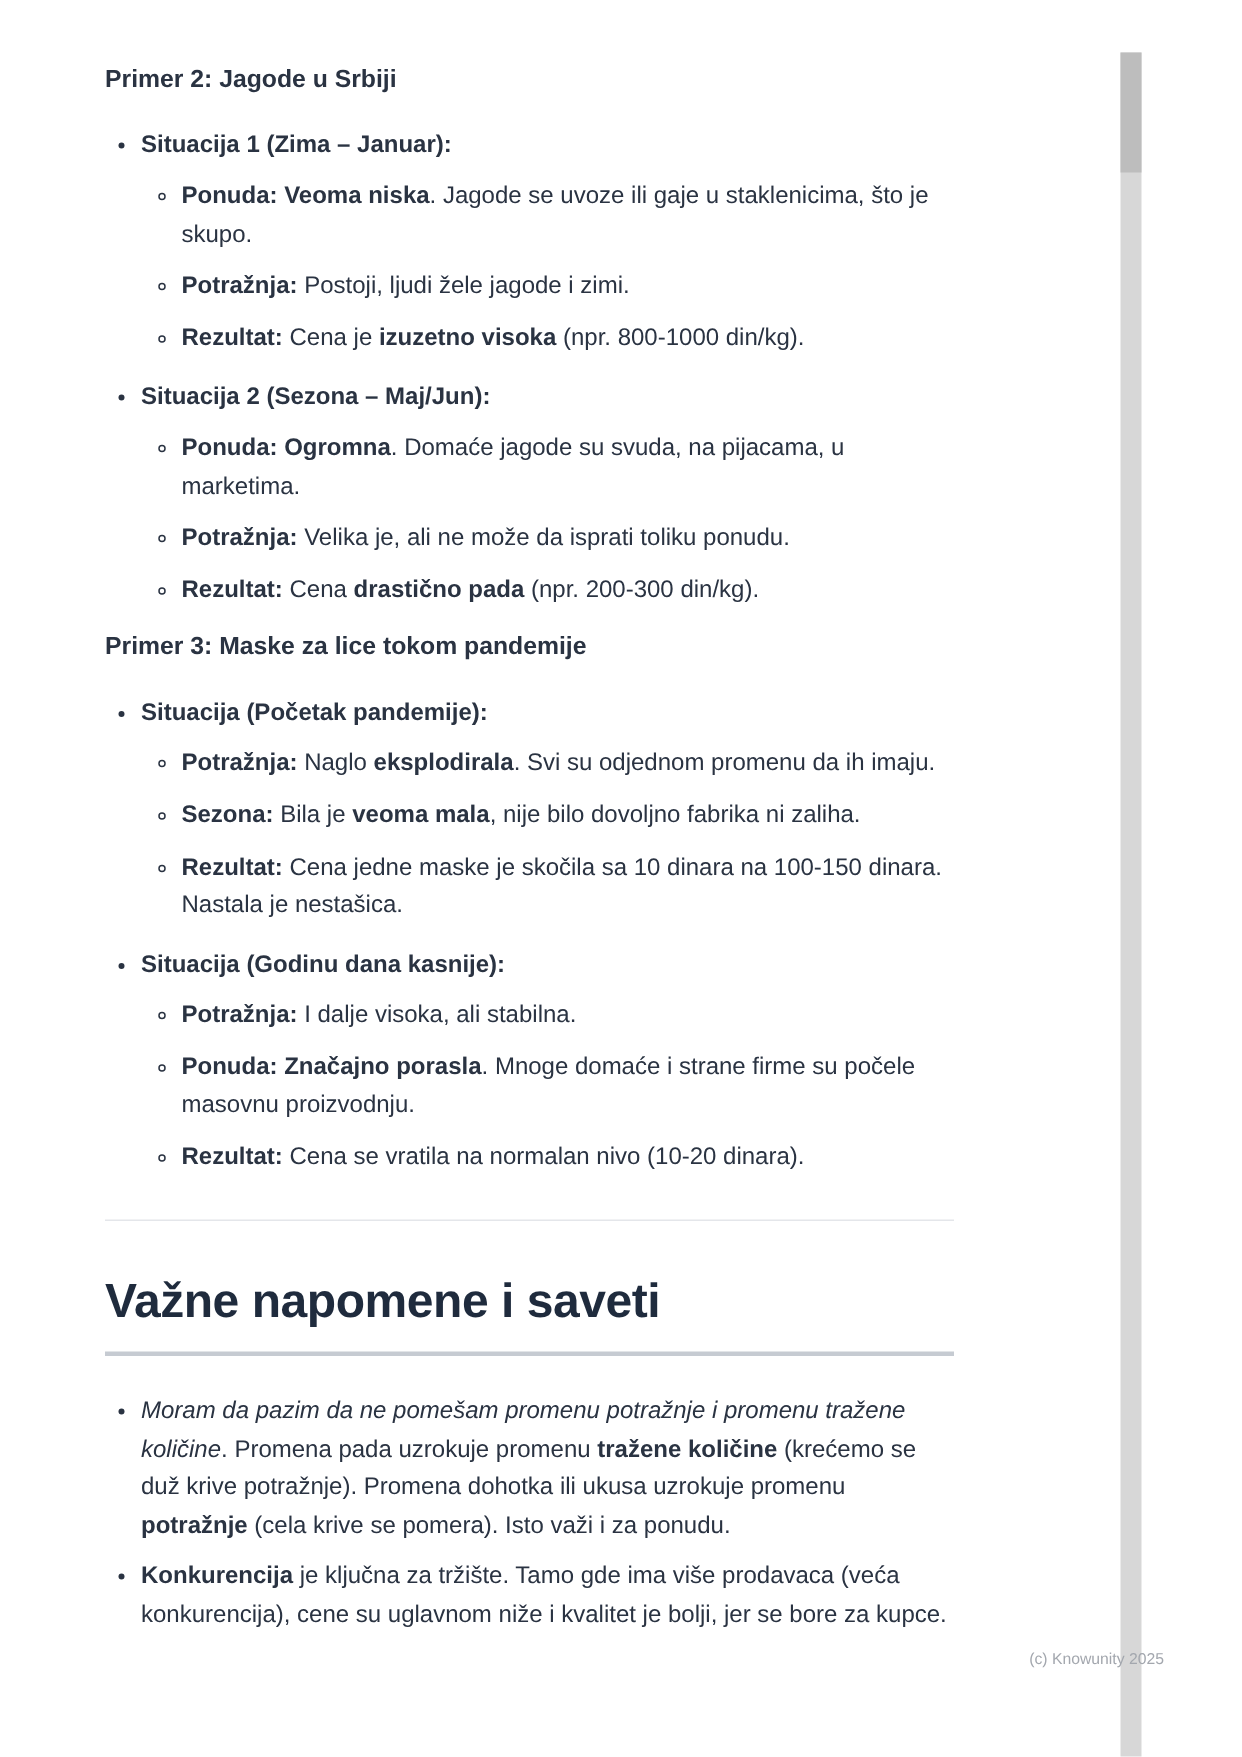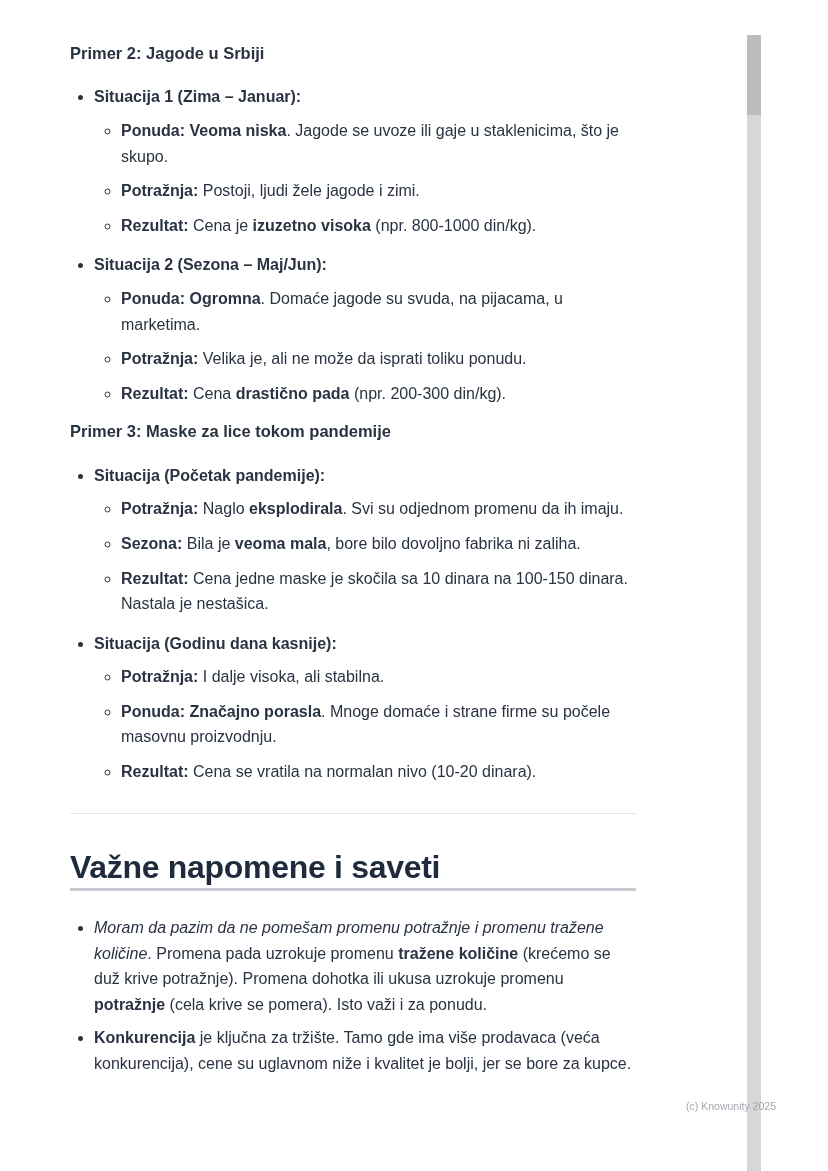--- a/index.html
+++ b/index.html
@@ -57,21 +57,21 @@
     width:100%;
     height:0;
   }
   .page-h{
     font-size:32px;
     line-height:1.2;
     font-weight:700;
     color:var(--heading-color);
     letter-spacing:-0.3px;
     margin:34px 0 0 0;
-    padding-bottom:2px;
+    padding-bottom:15px;
     border-bottom:3px solid var(--heading-rule-color);
   }
   ul.notes{margin-top:24px;}
   ul.notes>li{margin-bottom:8px;}
   .watermark{
     position:absolute;
     right:52px;
     top:1100px;
     font-size:10.5px;
     color:var(--watermark-color);
@@ -114,21 +114,21 @@
           <li><span class="b">Rezultat:</span><span> Cena </span><span class="b">drastično pada</span><span> (npr. 200-300 din/kg).</span></li>
         </ul>
       </li>
     </ul>
     <h3 class="sec-h">Primer 3: Maske za lice tokom pandemije</h3>
     <ul class="l1">
       <li>
         <div><span class="b">Situacija (Početak pandemije):</span></div>
         <ul class="l2">
           <li><span class="b">Potražnja:</span><span> Naglo </span><span class="b">eksplodirala</span><span>. Svi su odjednom promenu da ih imaju.</span></li>
-          <li><span class="b">Sezona:</span><span> Bila je </span><span class="b">veoma mala</span><span>, bore bilo dovoljno fabrika ni zaliha.</span></li>
+          <li><span class="b">Sezona:</span><span> Bila je </span><span class="b">veoma mala</span><span>, nije bilo dovoljno fabrika ni zaliha.</span></li>
           <li><span class="b">Rezultat:</span><span> Cena jedne maske je skočila sa 10 dinara na 100-150 dinara. Nastala je nestašica.</span></li>
         </ul>
       </li>
       <li>
         <div><span class="b">Situacija (Godinu dana kasnije):</span></div>
         <ul class="l2">
           <li><span class="b">Potražnja:</span><span> I dalje visoka, ali stabilna.</span></li>
           <li><span class="b">Ponuda: Značajno porasla</span><span>. Mnoge domaće i strane firme su počele masovnu proizvodnju.</span></li>
           <li><span class="b">Rezultat:</span><span> Cena se vratila na normalan nivo (10-20 dinara).</span></li>
         </ul>

